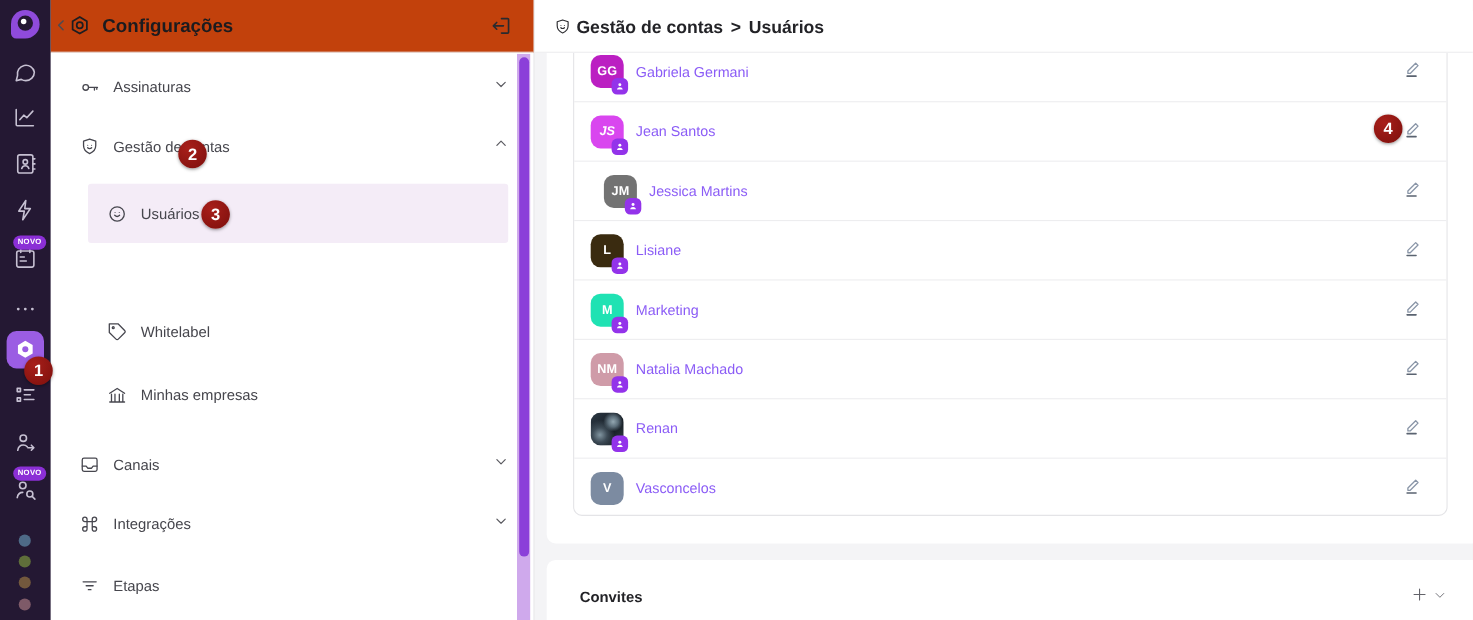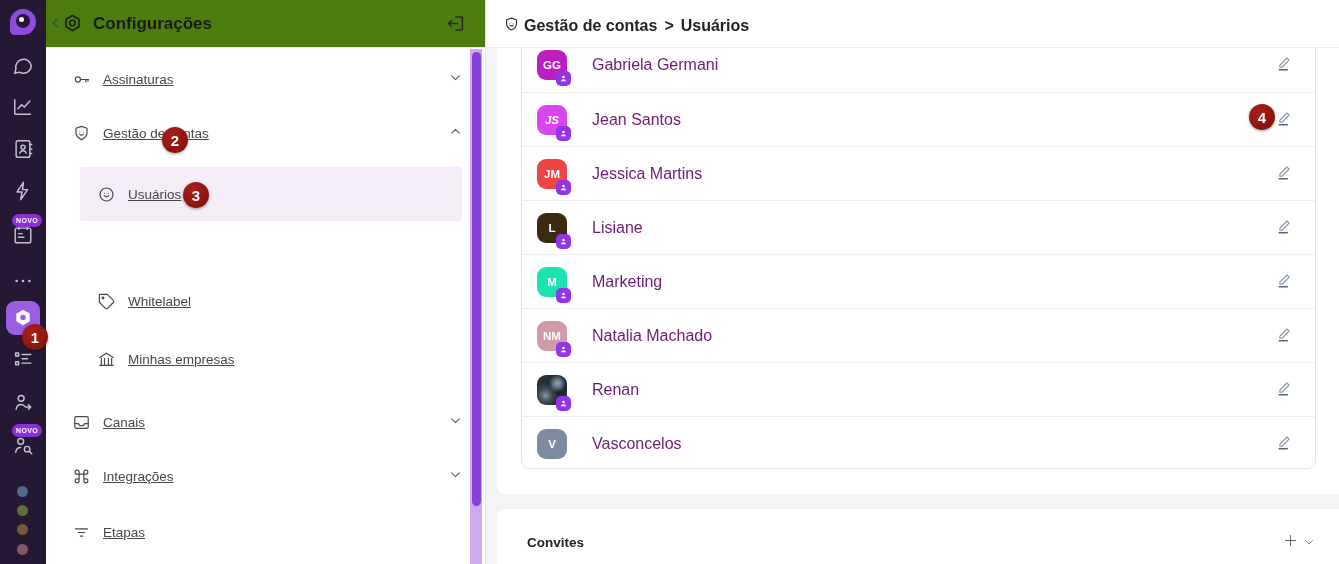--- a/index.html
+++ b/index.html
@@ -12,29 +12,29 @@
   .rail svg { stroke:#c6c0d2; fill:none; stroke-width:1.6; stroke-linecap:round; stroke-linejoin:round; }
   .logo-blob { width:26px; height:26px; background:#8f4bdb; border-radius:50% 50% 50% 18%; position:relative; }
   .logo-blob .eye { position:absolute; left:6px; top:5px; width:14px; height:14px; background:#241833; border-radius:50%; }
   .logo-blob .eye::after { content:""; position:absolute; left:3px; top:3px; width:5px; height:5px; background:#fff; border-radius:50%; }
   .active-tile { width:34px; height:34px; background:#9b5de3; border-radius:9px; display:flex; align-items:center; justify-content:center; }
   .novo-pill { position:absolute; width:30px; height:13px; background:#8b2fd6; border-radius:7px; color:#fff; font-size:7px; font-weight:700; display:flex; align-items:center; justify-content:center; letter-spacing:.3px; z-index:3; }
   .rail-dot { position:absolute; left:17px; width:11px; height:11px; border-radius:50%; }
 
   
   .sidebar { position:absolute; left:46px; top:0; width:440px; height:564px; background:#fff; border-right:1px solid #e4e4e7; z-index:10; }
-  .sb-header { position:absolute; left:0; top:0; width:100%; height:48px; border-bottom:1px solid #ededef; background:#4d7c0f; }
+  .sb-header { position:absolute; left:0; top:0; width:100%; height:48px; border-bottom:1px solid #ededef; background:#c2410c; }
   .sb-header svg { fill:none; stroke-linecap:round; stroke-linejoin:round; }
   .back-btn { position:absolute; left:2px; top:15px; cursor:pointer; }
   .hex-ic { position:absolute; left:16px; top:13px; }
   .sb-title { position:absolute; left:47px; top:14px; font-size:17px; font-weight:700; color:#1b1b1f; }
   .exit-btn { position:absolute; right:19px; top:13px; cursor:pointer; }
   .nav-item { position:absolute; left:0; width:440px; height:54px; display:flex; align-items:center; cursor:pointer; }
   .nav-item svg { stroke:#47474f; fill:none; stroke-width:1.5; stroke-linecap:round; stroke-linejoin:round; flex:0 0 auto; }
-  .nav-item .lbl { font-size:13.5px; color:#46464d; margin-left:12px;text-decoration:underline; }
+  .nav-item .lbl { font-size:13.5px; color:#46464d; margin-left:12px; }
   .nav-item .chev { position:absolute; right:24px; }
   .nav-item .chev svg { stroke:#5a5a60; stroke-width:2; }
   .lvl1 { padding-left:26px; }
   .lvl2 { padding-left:51px; }
   .hl-block { position:absolute; left:34px; width:382px; height:54px; background:#f4ecf7; border-radius:3px; }
   .sb-scroll-track { position:absolute; right:3px; top:49px; width:12px; height:515px; background:#cfa9ec; }
   .sb-scroll-thumb { position:absolute; left:1.5px; top:3px; width:9px; height:454px; background:#8b3fd9; border-radius:5px; cursor:grab; }
 
   
   .topbar { position:absolute; left:486px; top:0; width:853px; height:48px; background:#fff; border-bottom:1px solid #ededef; z-index:8; }
@@ -42,21 +42,21 @@
   .crumb { position:absolute; left:38px; top:17px; font-size:16px; font-weight:700; color:#232327; }
   .crumb span { margin-right:7px; }
   .panel { position:absolute; background:#fff; }
   .users-panel { left:497px; top:10px; width:852px; height:484px; border-radius:8px; }
   .list-card { position:absolute; left:24px; top:27px; width:795px; height:432px; background:#fff; border:1px solid #e4e4e7; border-radius:8px; }
   .row { position:relative; height:54px; display:flex; align-items:center; padding-left:15px; }
   .row + .row { border-top:1px solid #ededef; }
   .avatar { position:relative; width:30px; height:30px; border-radius:9px; display:flex; align-items:center; justify-content:center; color:#fff; font-size:11.5px; font-weight:700; flex:0 0 auto; }
   .avatar.photo { background: radial-gradient(circle at 68% 28%, #93a7b1 0%, #5b6d79 16%, rgba(0,0,0,0) 30%), radial-gradient(circle at 28% 68%, #8195a0 0%, #3f4d58 22%, rgba(0,0,0,0) 45%), linear-gradient(135deg,#2c3844,#141b22 60%,#39464f); }
   .sub-badge { position:absolute; right:-4px; bottom:-6px; width:15px; height:15px; background:#9333ea; border-radius:5px; display:flex; align-items:center; justify-content:center; }
-  .user-name { margin-left:25px; font-size:16px; color:#701a75; }
+  .user-name { margin-left:11px; font-size:13px; color:#8b5cf6; }
   .pencil { position:absolute; right:22px; top:50%; transform:translateY(-50%); cursor:pointer; }
   .convites-panel { left:497px; top:509px; width:852px; height:80px; border-radius:8px 8px 0 0; }
   .convites-title { position:absolute; left:30px; top:26px; font-size:13.5px; font-weight:700; color:#232327; }
   .conv-actions { position:absolute; left:786px; top:24px; display:flex; align-items:center; gap:5px; }
   .conv-actions svg { stroke:#63636a; fill:none; stroke-width:1.6; stroke-linecap:round; }
 
   
   .num-badge { position:absolute; width:26px; height:26px; border-radius:50%;
     background: radial-gradient(circle at 35% 30%, #a81f1a, #7c0f0c);
     color:#fff; font-size:15px; font-weight:700; display:flex; align-items:center; justify-content:center;
@@ -299,21 +299,21 @@
               </svg>
             </span>
         </div>
         <span class="user-name">Jean Santos</span>
         <span class="pencil"><svg width="17" height="17" viewBox="0 0 24 24" fill="none" stroke="#8a96a8" stroke-width="1.7" stroke-linecap="round" stroke-linejoin="round">
               <path d="M5.5 15 15.5 5l3 3L8.5 18h-3v-3z"></path>
               <path d="M4.5 21.5h11.5" stroke="#5a6370" stroke-width="2"></path>
             </svg></span>
       </div>
       <div class="row">
-        <div class="avatar" style="background: #ef4444;">
+        <div class="avatar" style="background: #737373; margin-left: 12px;">
             <span>JM</span>
           <span class="sub-badge">
               <svg width="9" height="9" viewBox="0 0 24 24">
                 <circle cx="12" cy="8" r="3.6" fill="#fff"></circle>
                 <path d="M5 19.5c.8-3.6 3.6-5.5 7-5.5s6.2 1.9 7 5.5z" fill="#fff"></path>
               </svg>
             </span>
         </div>
         <span class="user-name">Jessica Martins</span>
         <span class="pencil"><svg width="17" height="17" viewBox="0 0 24 24" fill="none" stroke="#8a96a8" stroke-width="1.7" stroke-linecap="round" stroke-linejoin="round">

